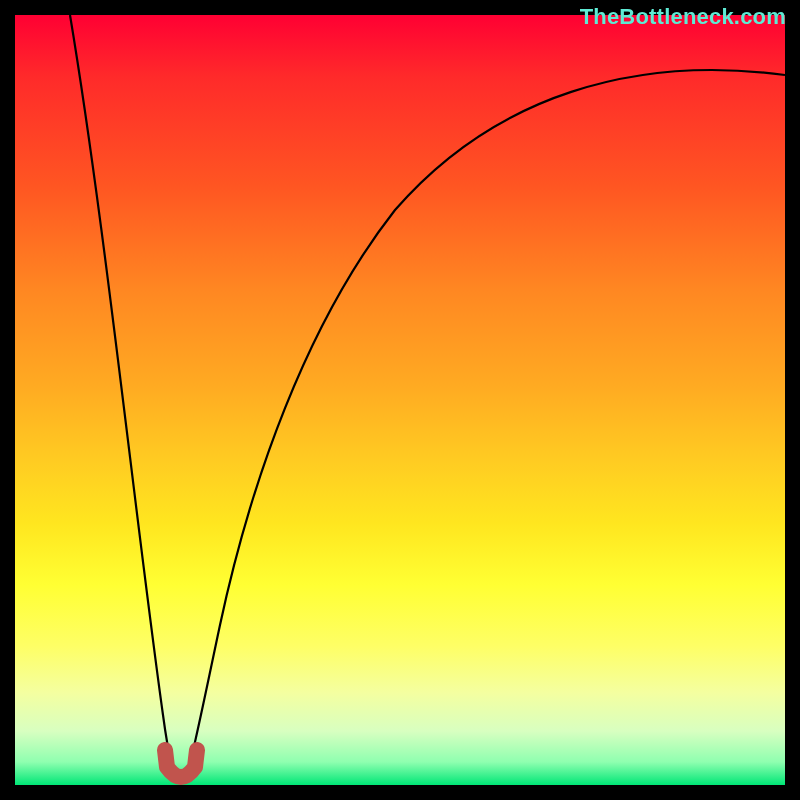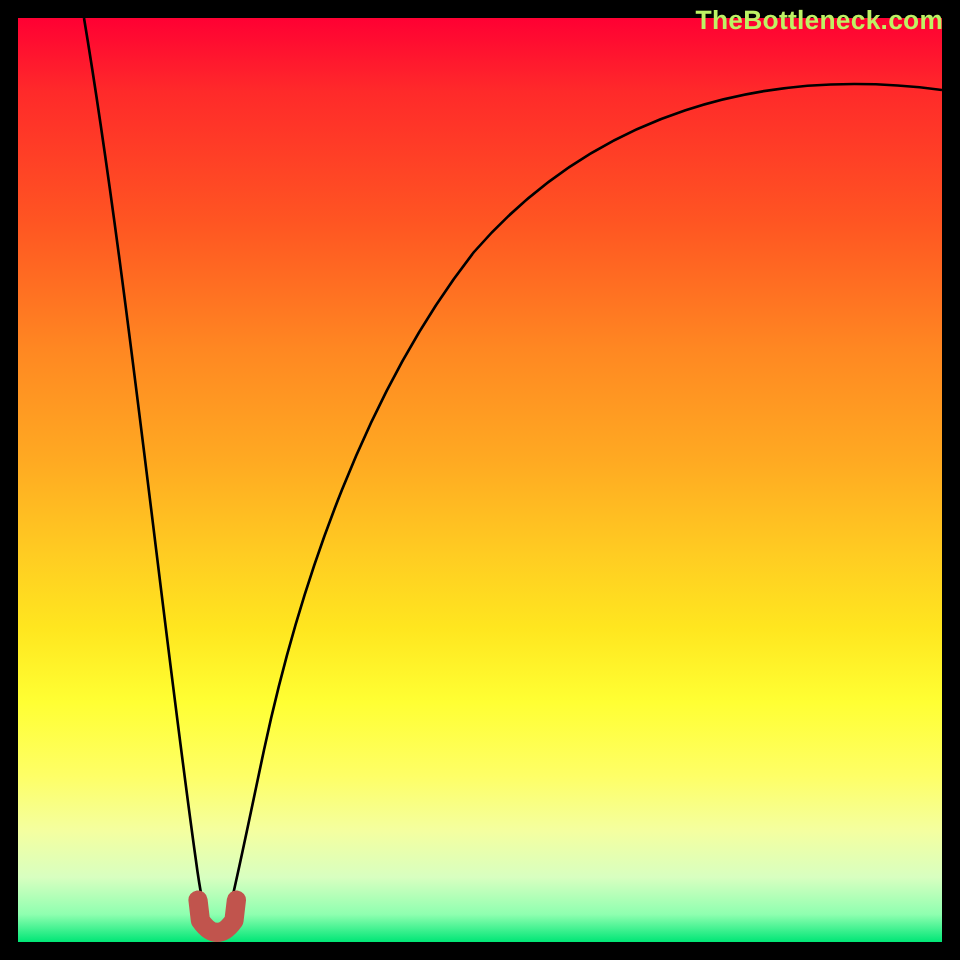--- a/index.html
+++ b/index.html
@@ -32,21 +32,21 @@
       #00e676 100%
     );
   }
   .watermark {
     position: absolute;
     top: 4px;
     right: 14px;
     font-family: Arial, Helvetica, sans-serif;
     font-size: 22px;
     font-weight: 600;
-    color: #bef264;
+    color: #5eead4;
     letter-spacing: 0.2px;
     user-select: none;
   }
   svg.curves {
     position: absolute;
     left: 0; top: 0;
     width: 100%; height: 100%;
   }
   .curve { fill: none; stroke: #000; stroke-width: 2.2; }
   .marker { fill: none; stroke: #c1544d; stroke-width: 16; stroke-linecap: round; stroke-linejoin: round; }

